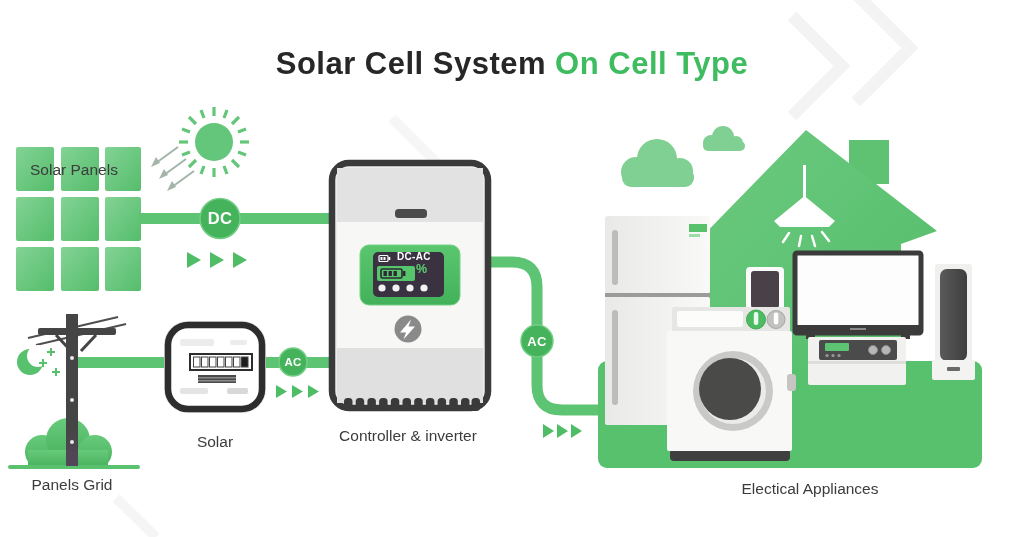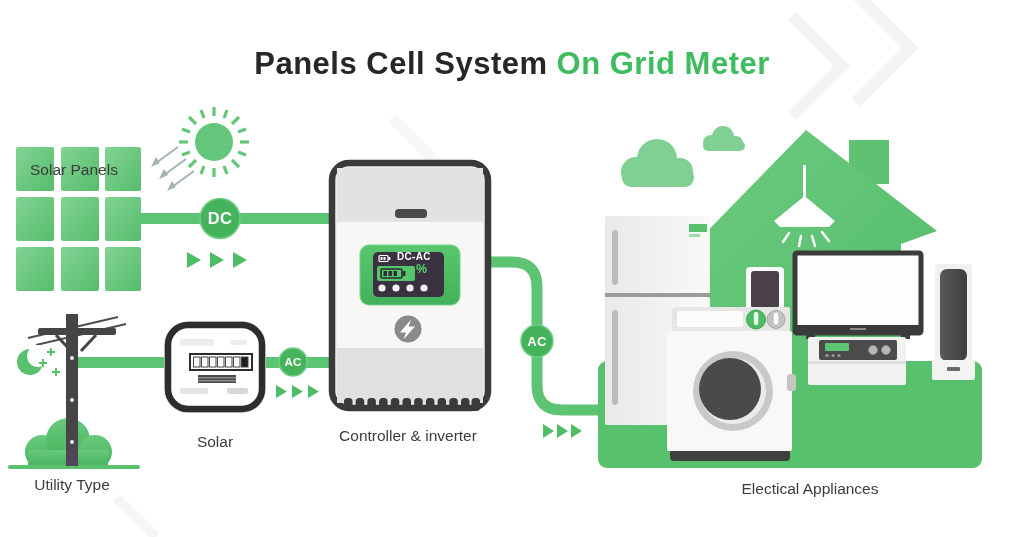--- a/index.html
+++ b/index.html
@@ -326,24 +326,24 @@
   </g>
 
   <g>
     <rect x="935" y="264" width="37" height="114" rx="3" fill="#f0f0ee"></rect>
     <rect x="940" y="269" width="27" height="92" rx="7" fill="url(#gspk)"></rect>
     <rect x="932" y="360" width="43" height="20" rx="2" fill="#f3f3f1"></rect>
     <rect x="947" y="367" width="13" height="4" rx="1" fill="#6a6a68"></rect>
   </g>
 </svg>
 
-<div class="title"><span>Panels Cell System</span><span class="accent">On Grid Meter</span></div>
+<div class="title"><span>Solar Cell System</span><span class="accent">On Cell Type</span></div>
 
 <div class="lbl" style="left:30px;top:121px;margin-top:40px;">Solar Panels</div>
-<div class="lbl center" style="left:12px;top:476px;width:120px;">Utility Type</div>
+<div class="lbl center" style="left:12px;top:476px;width:120px;">Panels Grid</div>
 <div class="lbl center" style="left:165px;top:433px;width:100px;">Solar</div>
 <div class="lbl center" style="left:690px;top:480px;width:240px;">Electical Appliances</div>
 <div class="lbl center" style="left:318px;top:427px;width:180px;">Controller &amp; inverter</div>
 
 <div class="badge badge-dc">DC</div>
 <div class="badge badge-ac1">AC</div>
 <div class="badge badge-ac2">AC</div>
 
 <div class="disp-mode">DC-AC</div>
 <div class="disp-pct">%</div>

